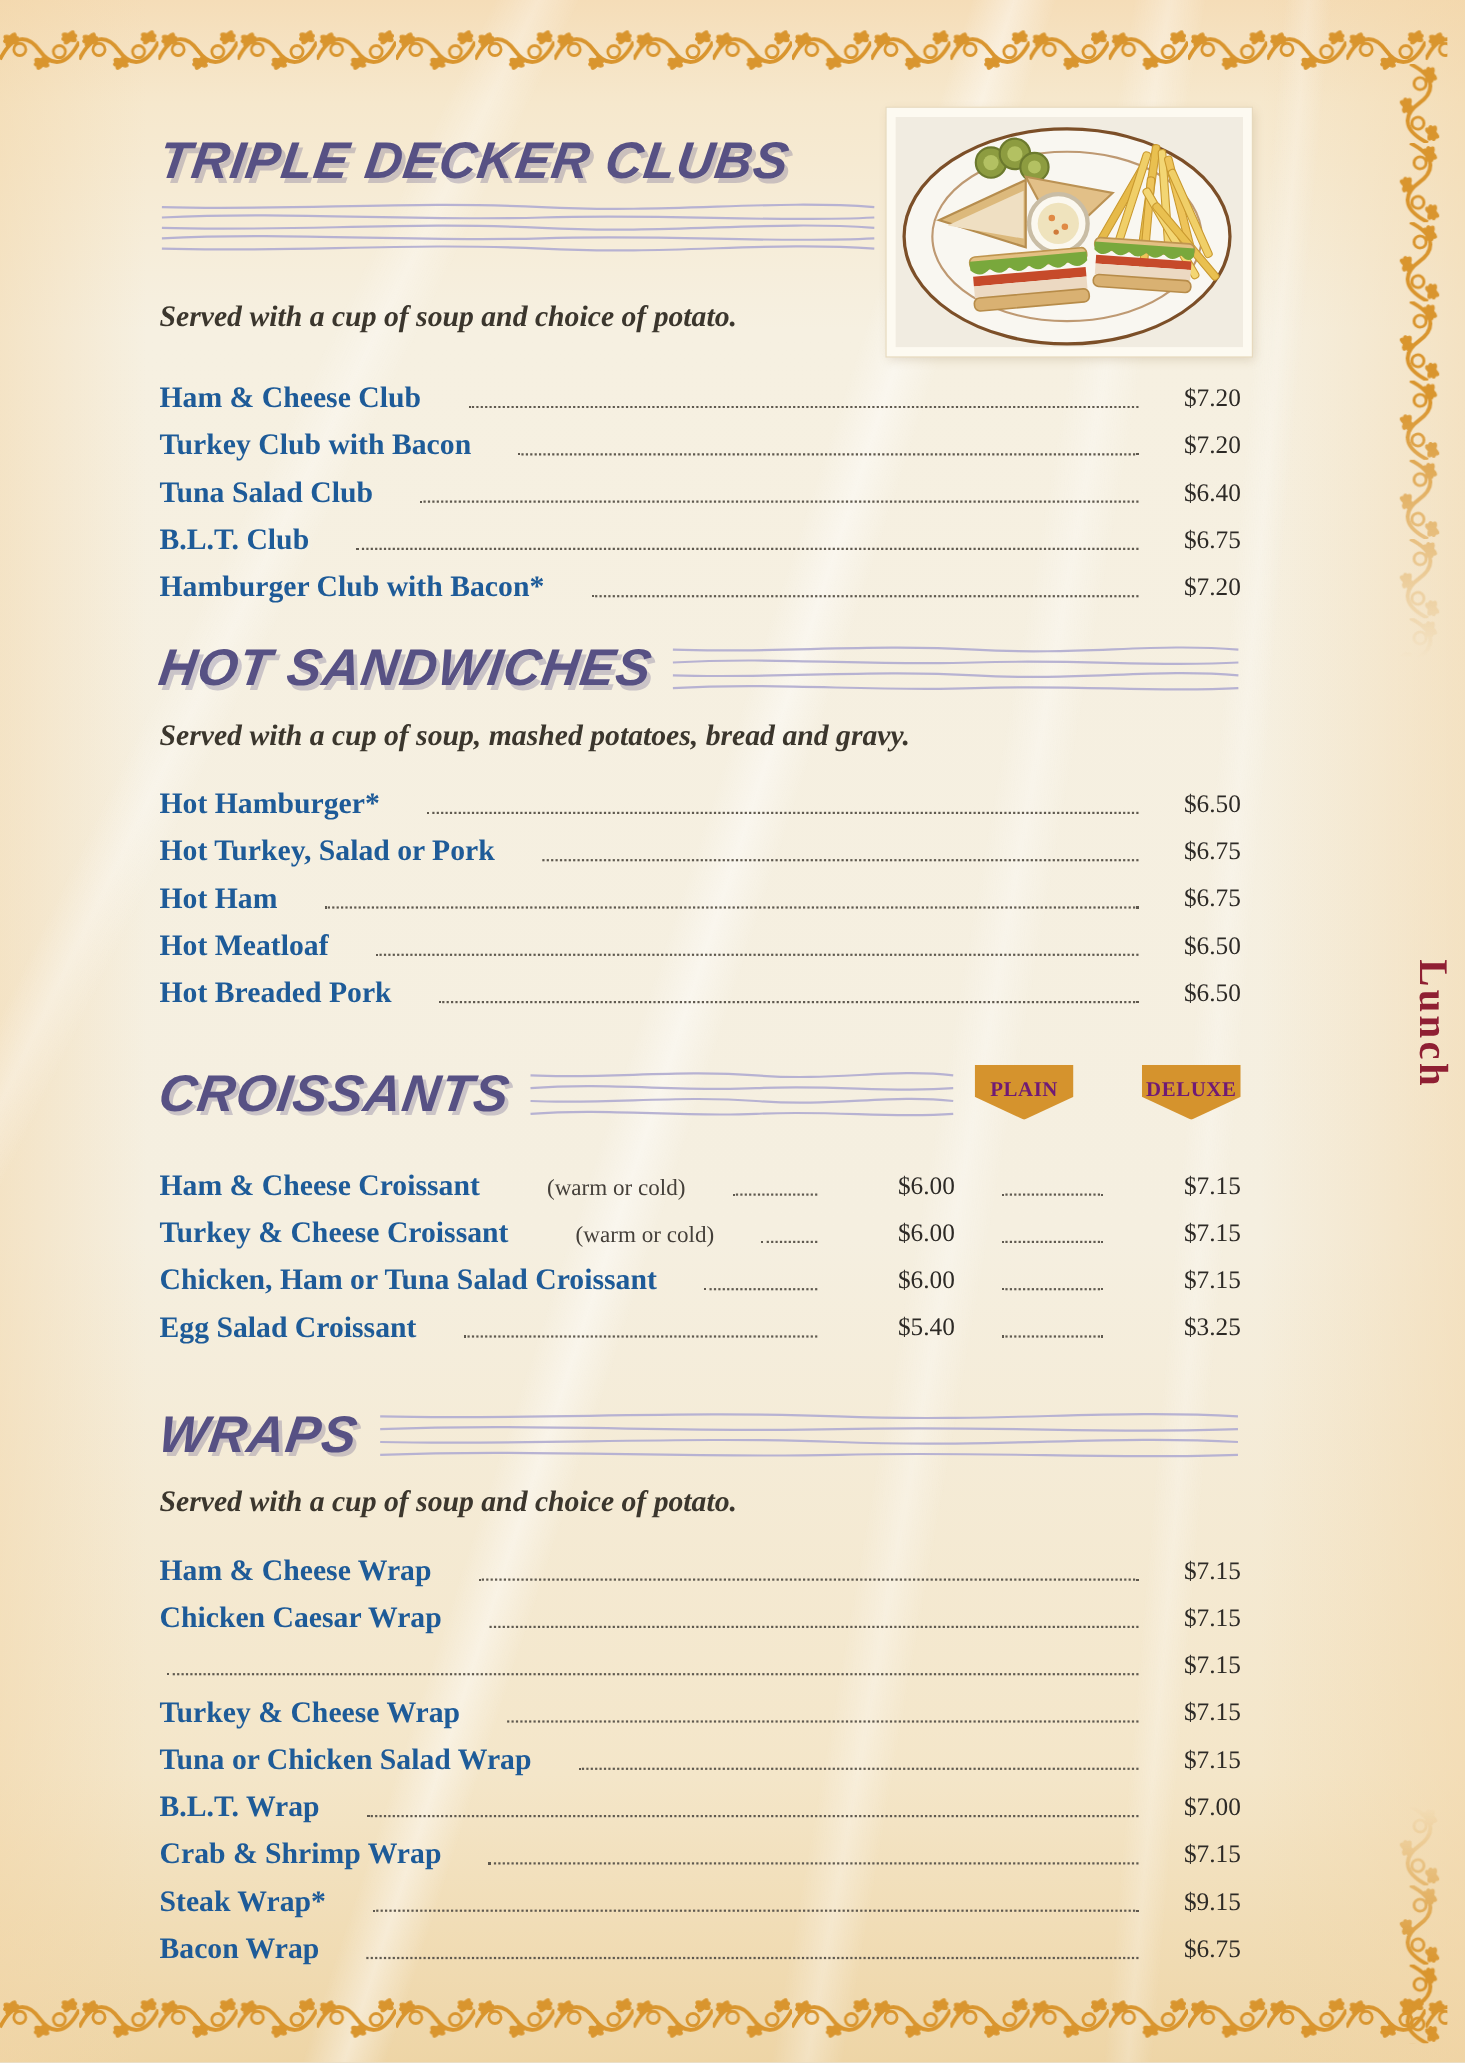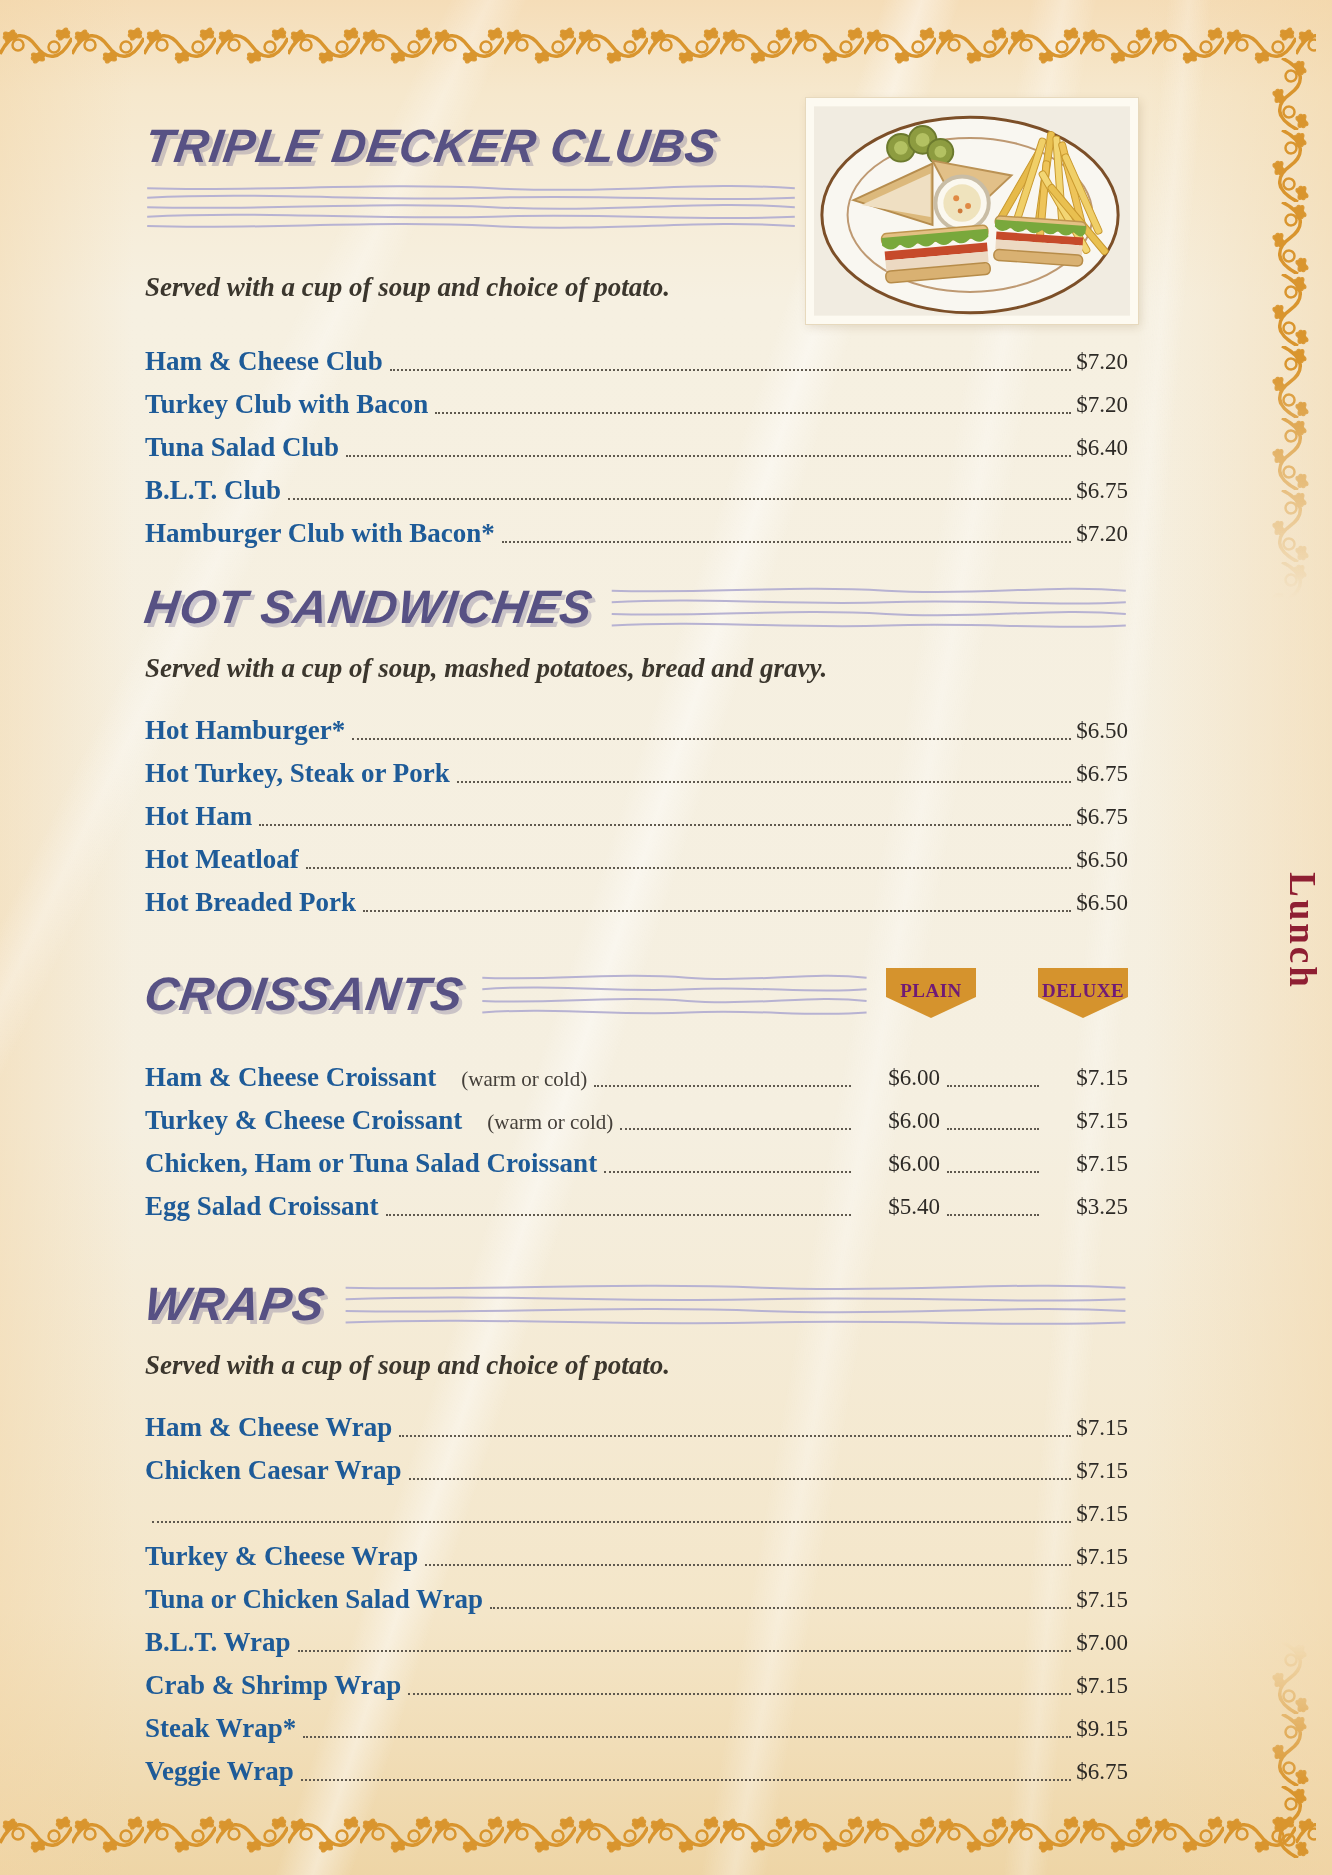--- a/index.html
+++ b/index.html
@@ -48,21 +48,21 @@
   svg.waves-under{display:block;width:652px;height:52px;margin-top:6px;}
   .sec-desc{
     margin-top:40px;
     font-weight:bold;font-style:italic;
     font-size:27px;line-height:30px;color:#3b362d;
   }
   .sec-desc.tight{margin-top:18px;}
   .menu-list{margin-top:34px;}
   .menu-list.tight{margin-top:22px;}
   .menu-list.croiss{margin-top:30px;}
-  .row{display:flex;align-items:flex-end;height:43px;}
+  .row{display:flex;align-items:flex-end;height:43px;gap:36px;}
   .item-name{
     font-weight:bold;font-size:27px;line-height:36px;
     color:#1e5b98;white-space:nowrap;
   }
   .item-note{font-size:21px;line-height:32px;color:#45403a;margin-left:25px;white-space:nowrap;}
   .leader{flex:1;border-bottom:2.5px dotted #5f594f;margin:0 5px 8px 7px;min-width:18px;}
   .leader.mid{flex:0 0 92px;}
   .price{font-weight:normal;font-size:23px;line-height:34px;color:#2d2a26;white-space:nowrap;}
   .price.col{width:84px;text-align:right;}
   
@@ -240,21 +240,21 @@
           </svg>
         </div>
         <p class="sec-desc tight" style="margin-bottom: 0px;">Served with a cup of soup, mashed potatoes, bread and gravy.</p>
         <div class="menu-list tight">
           <div class="row">
             <span class="item-name">Hot Hamburger*</span>
             <span class="leader"></span>
             <span class="price">$6.50</span>
           </div>
           <div class="row">
-            <span class="item-name">Hot Turkey, Steak or Pork</span>
+            <span class="item-name">Hot Turkey, Salad or Pork</span>
             <span class="leader"></span>
             <span class="price">$6.75</span>
           </div>
           <div class="row">
             <span class="item-name">Hot Ham</span>
             <span class="leader"></span>
             <span class="price">$6.75</span>
           </div>
           <div class="row">
             <span class="item-name">Hot Meatloaf</span>
@@ -358,21 +358,21 @@
             <span class="item-name">Crab &amp; Shrimp Wrap</span>
             <span class="leader"></span>
             <span class="price">$7.15</span>
           </div>
           <div class="row">
             <span class="item-name">Steak Wrap*</span>
             <span class="leader"></span>
             <span class="price">$9.15</span>
           </div>
           <div class="row">
-            <span class="item-name">Veggie Wrap</span>
+            <span class="item-name">Bacon Wrap</span>
             <span class="leader"></span>
             <span class="price">$6.75</span>
           </div>
         </div>
       </section>
     </main>
 
 </div>
 
 </body></html>

